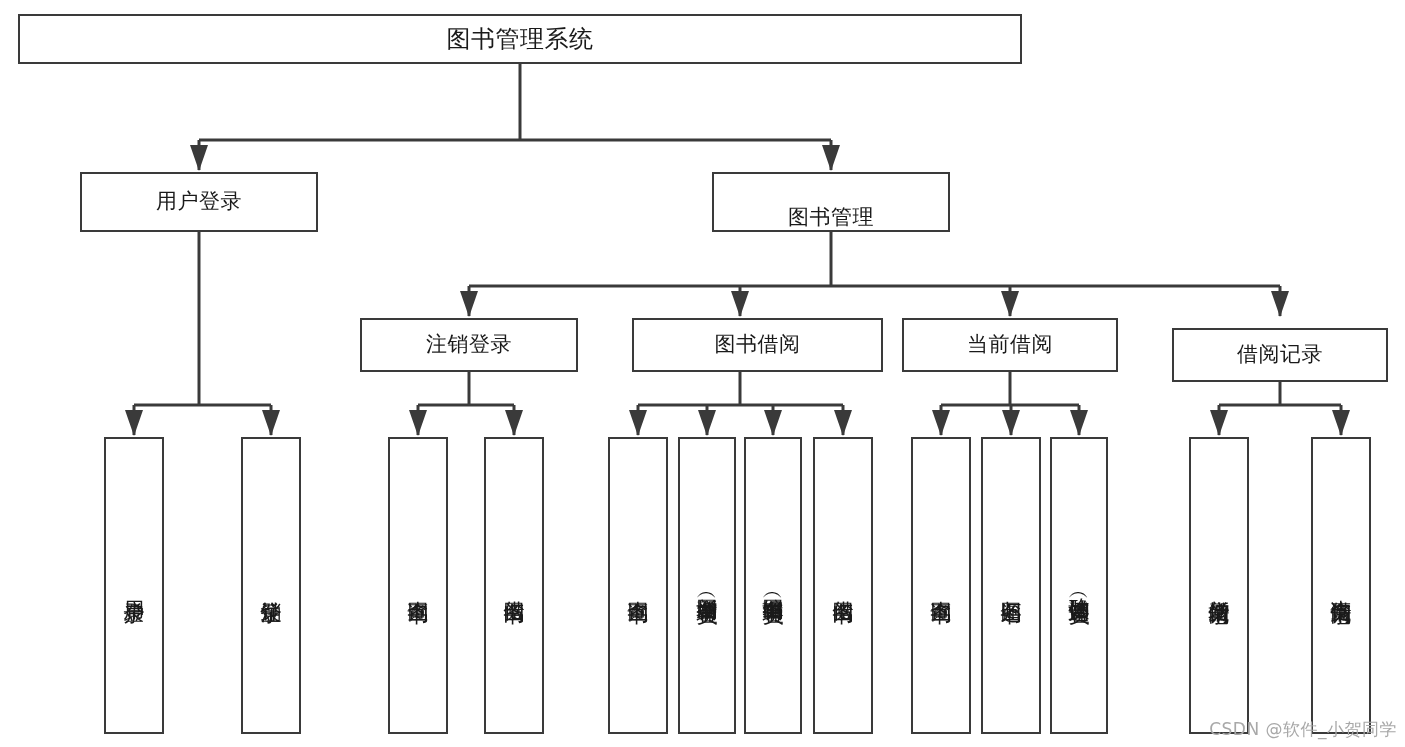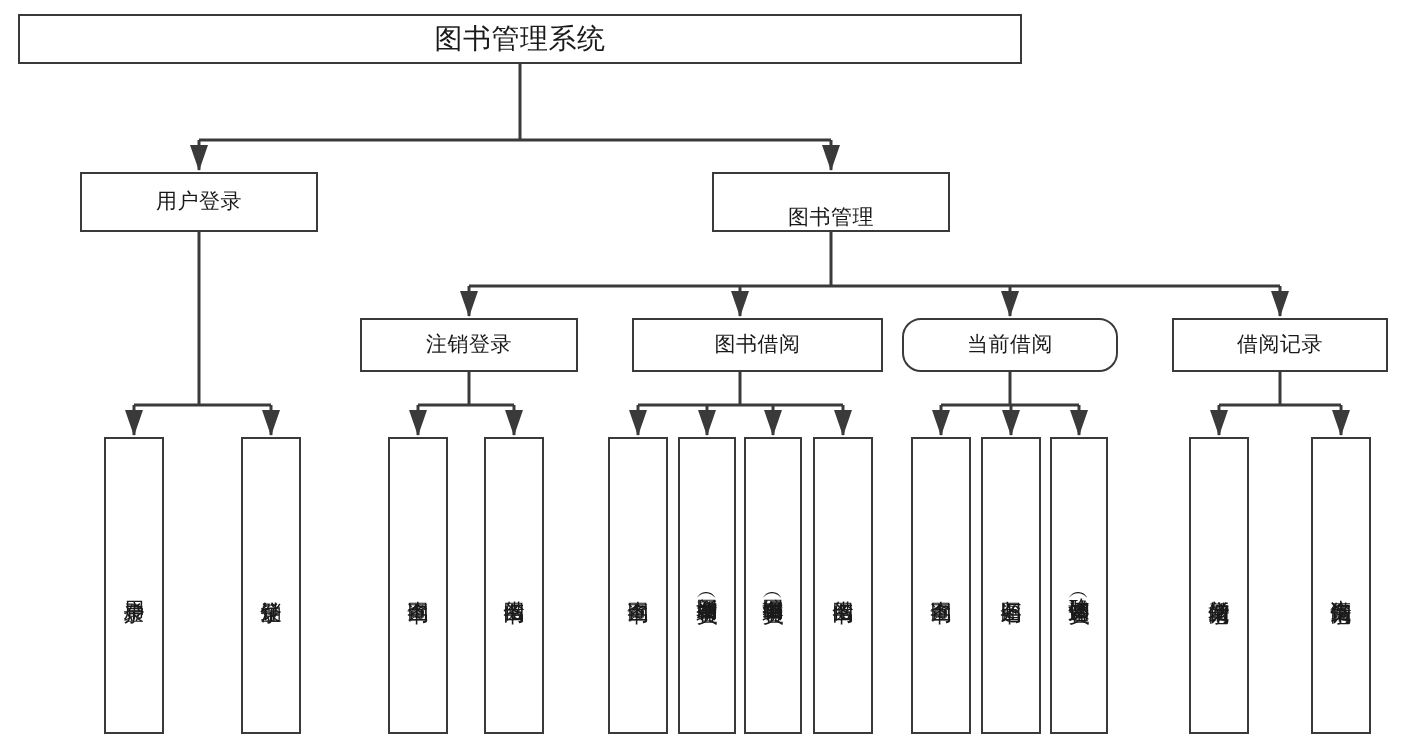--- a/index.html
+++ b/index.html
@@ -45,21 +45,21 @@
     font-size: 21px;
   }
   .node.vertical .label {
     writing-mode: vertical-rl;
     text-orientation: upright;
     font-size: 21px;
     line-height: 1.05;
     letter-spacing: 1px;
     max-height: 276px;
   }
-  .node.root .label { font-size: 28px; text-align: right; }
+  .node.root .label { font-size: 24px; text-align: right; }
   .watermark {
     position: absolute;
     right: 8px;
     bottom: 6px;
     font-size: 17px;
     color: #a8a8a8;
     letter-spacing: 0.5px;
     white-space: nowrap;
     pointer-events: none;
   }
@@ -131,24 +131,24 @@
       </div>
       <div class="node horizontal" style="left: 712px; top: 172px; width: 238px; height: 60px; align-items: flex-end;">
         <span class="label">图书管理</span>
       </div>
       <div class="node horizontal" style="left: 360px; top: 318px; width: 218px; height: 54px;">
         <span class="label">注销登录</span>
       </div>
       <div class="node horizontal" style="left: 632px; top: 318px; width: 251px; height: 54px;">
         <span class="label">图书借阅</span>
       </div>
-      <div class="node horizontal" style="left: 902px; top: 318px; width: 216px; height: 54px; border-radius: 19px;">
+      <div class="node horizontal" style="left: 902px; top: 318px; width: 216px; height: 54px;">
         <span class="label">当前借阅</span>
       </div>
-      <div class="node horizontal" style="left: 1172px; top: 318px; width: 216px; height: 54px;">
+      <div class="node horizontal" style="left: 1172px; top: 328px; width: 216px; height: 54px;">
         <span class="label">借阅记录</span>
       </div>
       <div class="node vertical" style="left: 104px; top: 437px; width: 60px; height: 297px;">
         <span class="label">用户登录</span>
       </div>
       <div class="node vertical" style="left: 241px; top: 437px; width: 60px; height: 297px;">
         <span class="label">注销登录</span>
       </div>
       <div class="node vertical" style="left: 388px; top: 437px; width: 60px; height: 297px;">
         <span class="label">查询图书</span>
@@ -177,13 +177,14 @@
       <div class="node vertical" style="left: 1050px; top: 437px; width: 58px; height: 297px;">
         <span class="label">确认归还（管理员）</span>
       </div>
       <div class="node vertical" style="left: 1189px; top: 437px; width: 60px; height: 297px;">
         <span class="label">新增借阅记录</span>
       </div>
       <div class="node vertical" style="left: 1311px; top: 437px; width: 60px; height: 297px;">
         <span class="label">查询借阅记录</span>
       </div>
     </div>
+  <div class="watermark">CSDN @软件_小贺同学</div>
 </div>
 
 </body></html>

